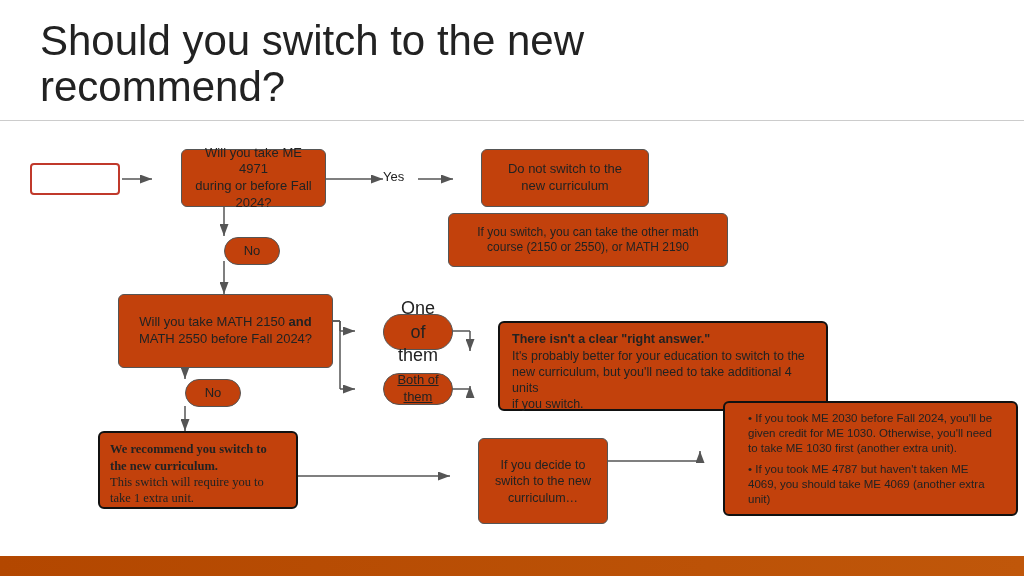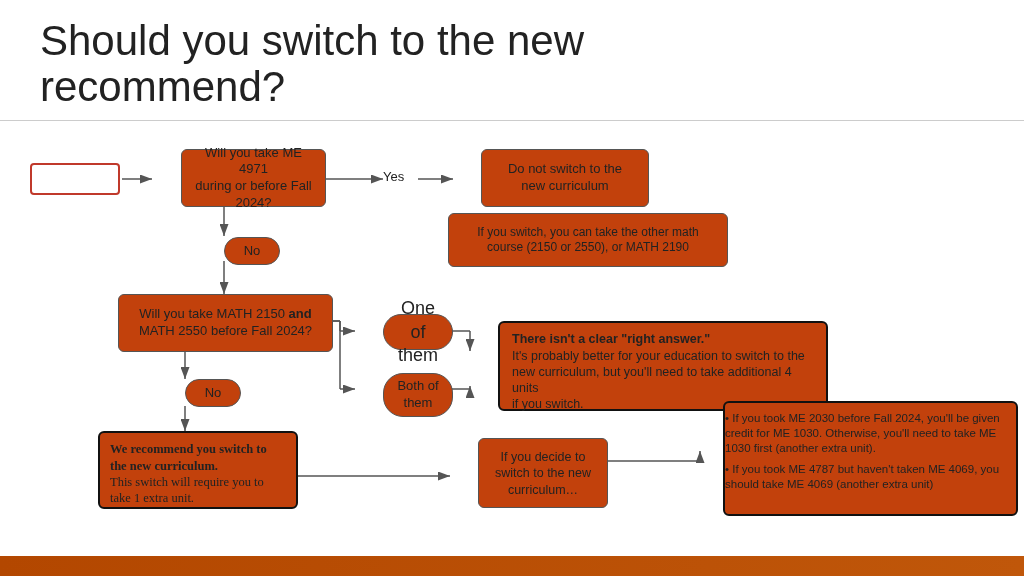--- a/index.html
+++ b/index.html
@@ -179,29 +179,29 @@
     </div>
 
     <div class="box box-rounded" style="left:196px; top:116px; width:56px; height:28px; font-size:13px;">
       <span>No</span>
     </div>
 
     <div class="box" style="left:420px; top:92px; width:280px; height:54px; font-size:12px;">
       <span>If you switch, you can take the other math<br>course (2150 or 2550), or MATH 2190</span>
     </div>
 
-    <div class="box" style="left:90px; top:173px; width:215px; height:58px;">
+    <div class="box" style="left:90px; top:173px; width:215px; height:74px;">
       <span>Will you take MATH 2150 <strong>and</strong><br>MATH 2550 before Fall 2024?</span>
     </div>
 
     <div class="box box-rounded" style="left:355px; top:193px; width:70px; height:36px; font-size:18px;">
       <span>One of<br>them</span>
     </div>
 
-    <div class="box box-rounded" style="left:355px; top:252px; width:70px; height:44px; font-size:13px;">
+    <div class="box box-rounded" style="left:355px; top:252px; width:70px; height:32px; font-size:13px;text-decoration:underline;">
       <span>Both of<br>them</span>
     </div>
 
     <div class="box box-bold" style="left:470px; top:200px; width:330px; height:90px; font-size:12.5px; text-align:left; padding:8px 12px; align-items:flex-start;">
       <div>
         <strong>There isn't a clear "right answer."</strong><br>
         It's probably better for your education to switch to the<br>
         new curriculum, but you'll need to take additional 4 units<br>
         if you switch.
       </div>
@@ -211,25 +211,25 @@
       <span>No</span>
     </div>
 
     <div class="box box-bold" style="left:70px; top:310px; width:200px; height:78px; text-align:left; padding:8px 10px; align-items:flex-start; font-size:12.5px;font-family:Liberation Serif, serif;">
       <div>
         <strong>We recommend you switch to the new curriculum.</strong><br>
         This switch will require you to take 1 extra unit.
       </div>
     </div>
 
-    <div class="box" style="left:450px; top:317px; width:130px; height:70px; font-size:12.5px;">
+    <div class="box" style="left:450px; top:317px; width:130px; height:86px; font-size:12.5px;">
       <span>If you decide to<br>switch to the new<br>curriculum…</span>
     </div>
 
-    <div class="box box-bold" style="left:695px; top:280px; width:295px; height:115px; text-align:left; padding:8px 0; align-items:flex-start; font-size:11.5px;">
+    <div class="box box-bold" style="left:695px; top:280px; width:295px; height:115px; text-align:left; padding:8px 23px; align-items:flex-start; font-size:11.5px;">
       <div>
         <div style="margin-bottom:6px;">• If you took ME 2030 before Fall 2024, you'll be given credit for ME 1030. Otherwise, you'll need to take ME 1030 first (another extra unit).</div>
         <div>• If you took ME 4787 but haven't taken ME 4069, you should take ME 4069 (another extra unit)</div>
       </div>
     </div>
 
   </div>
 
   <div class="bottom-bar"></div>
 </div>

